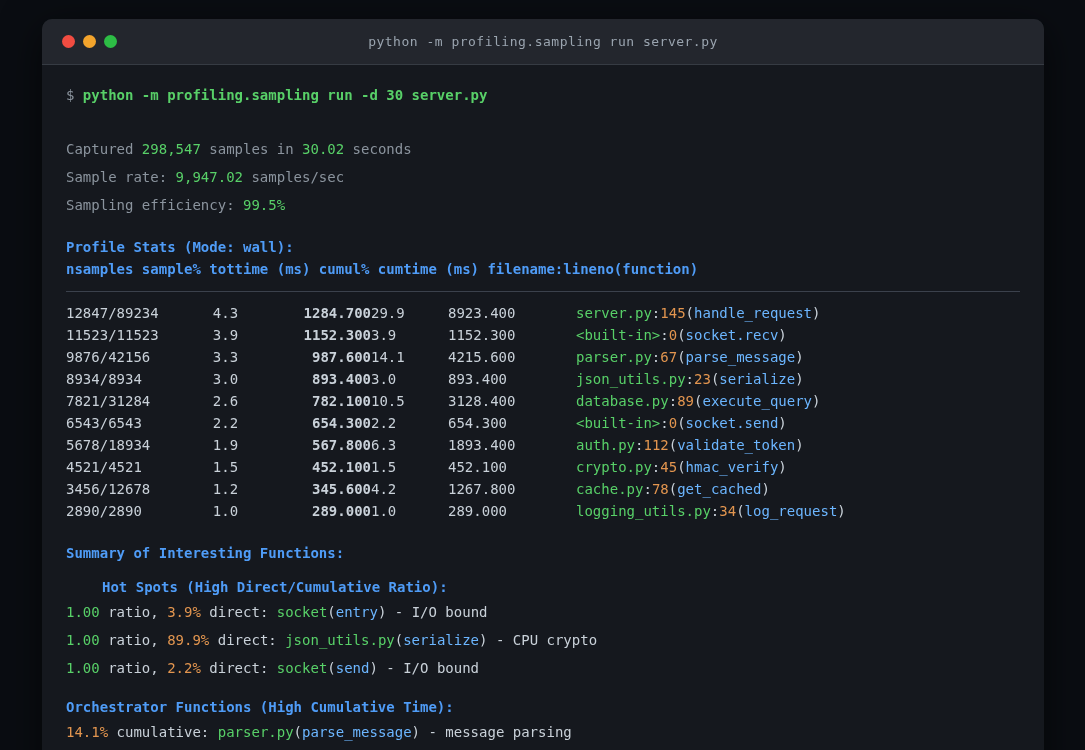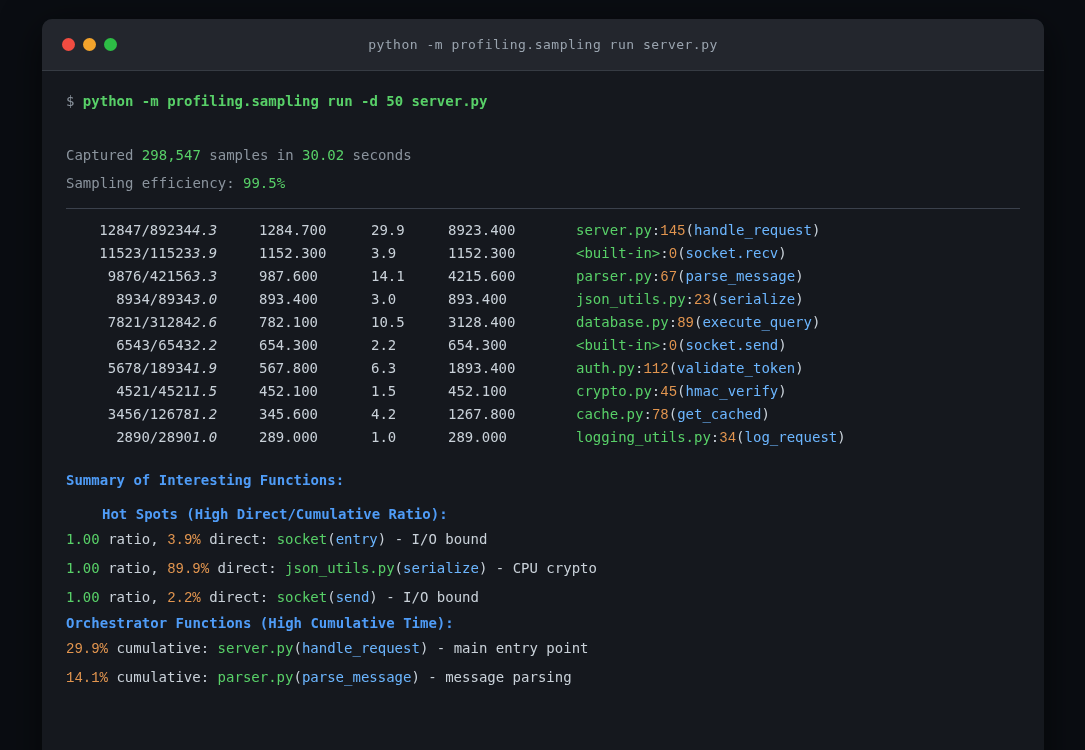--- a/index.html
+++ b/index.html
@@ -7,78 +7,83 @@
   body {
     background:#0a0d12;
     font-family:"DejaVu Sans Mono", monospace;
   }
   .window {
     position:absolute; left:42px; top:19px; width:1002px; height:780px;
     background:#15181e; border-radius:10px;
     box-shadow:0 10px 40px rgba(0,0,0,0.6);
   }
   .titlebar {
-    height:52px; background:#23262d;
+    height:46px; background:#23262d;
     border-bottom:1px solid #363b43;
     border-radius:10px 10px 0 0;
     display:flex; align-items:center; justify-content:center;
     position:relative;
   }
   .dots { position:absolute; left:20px; top:0; height:100%; display:flex; align-items:center; gap:8px; }
   .dot { width:13px; height:13px; border-radius:50%; border:none; padding:0; cursor:default; }
   .dot-close    { background:var(--red,#f14c41); }
   .dot-minimize { background:var(--yellow,#f3a42c); }
   .dot-zoom     { background:var(--green-light,#2dbd45); }
   .title { font-size:13px; color:#9aa4af; letter-spacing:0.5px; }
   .content { padding:19px 24px 0 24px; font-size:14px; color:var(--white,#c9d1d9); }
   .line { line-height:22px; white-space:pre; }
   .para .line { line-height:28px; }
   .c-grey   { color:var(--grey,#8b949e); }
   .c-white  { color:var(--white,#c9d1d9); }
   .c-green  { color:var(--green,#58d068); }
-  .c-orange { color:var(--orange,#e2954f);font-family:Liberation Mono, monospace; }
+  .c-orange { color:var(--orange,#e2954f); }
   .c-blue   { color:var(--blue,#6cb6ff); }
   .c-head   { color:var(--heading,#4f9cf7); font-weight:bold; }
   .bold { font-weight:bold; }
   .capture-block { margin-top:29px; }
   .profile-head-block { margin-top:17px; }
   .rule { height:1px; background:#3b414c; margin:11px 0 10px 0; }
   .stats-row { display:flex; line-height:22px; white-space:pre; }
-  .col-ns  { width:126px; text-align:right; }
-  .col-s   { width:67px;  text-align:left;font-style:italic; }
-  .col-tot { width:112px; text-align:left; }
+  .col-ns  { width:126px; }
+  .col-s   { width:67px;  text-align:center; }
+  .col-tot { width:112px; text-align:right;font-weight:bold; }
   .col-cu  { width:77px;  text-align:left; }
   .col-cum { width:110px; text-align:left; }
   .col-file{ padding-left:18px; text-align:left; }
   .summary-heading { margin-top:20px; }
   .hotspots-heading { margin-top:12px;padding-left:36px; }
-  .orch-heading { margin-top:0; }
+  .orch-heading { margin-top:14px; }
 </style>
 </head>
 <body>
 
 <div class="window">
   <div class="titlebar">
     <div class="dots">
       <button class="dot dot-close" aria-label="close"></button>
       <button class="dot dot-minimize" aria-label="minimize"></button>
       <button class="dot dot-zoom" aria-label="zoom"></button>
     </div>
     <div class="title">python -m profiling.sampling run server.py</div>
   </div>
 
   <div class="content">
 
-    <div class="line"><span class="c-grey">$ </span><span class="c-green bold">python -m profiling.sampling run -d 50 server.py</span></div>
+    <div class="line"><span class="c-grey">$ </span><span class="c-green bold">python -m profiling.sampling run -d 30 server.py</span></div>
 
     <div class="para capture-block">
         <div class="line"><span class="c-grey">Captured </span><span class="c-green">298,547</span><span class="c-grey"> samples in </span><span class="c-green">30.02</span><span class="c-grey"> seconds</span></div>
+        <div class="line"><span class="c-grey">Sample rate: </span><span class="c-green">9,947.02</span><span class="c-grey"> samples/sec</span></div>
         <div class="line"><span class="c-grey">Sampling efficiency: </span><span class="c-green">99.5%</span></div>
       </div>
 
+    <div class="profile-head-block">
+      <div class="line c-head">Profile Stats (Mode: wall):</div>
+      <div class="line c-head">nsamples sample% tottime (ms) cumul% cumtime (ms) filename:lineno(function)</div>
+    </div>
 
     <div class="rule"></div>
 
     <div>
         <div class="stats-row"><span class="col-ns c-white">12847/89234</span><span class="col-s c-white">4.3</span><span class="col-tot c-white">1284.700</span><span class="col-cu c-white">29.9</span><span class="col-cum c-white">8923.400</span><span class="col-file"><span class="c-green">server.py</span><span class="c-white">:</span><span class="c-orange">145</span><span class="c-white">(</span><span class="c-blue">handle_request</span><span class="c-white">)</span></span></div>
         <div class="stats-row"><span class="col-ns c-white">11523/11523</span><span class="col-s c-white">3.9</span><span class="col-tot c-white">1152.300</span><span class="col-cu c-white">3.9</span><span class="col-cum c-white">1152.300</span><span class="col-file"><span class="c-green">&lt;built-in&gt;</span><span class="c-white">:</span><span class="c-orange">0</span><span class="c-white">(</span><span class="c-blue">socket.recv</span><span class="c-white">)</span></span></div>
         <div class="stats-row"><span class="col-ns c-white">9876/42156</span><span class="col-s c-white">3.3</span><span class="col-tot c-white">987.600</span><span class="col-cu c-white">14.1</span><span class="col-cum c-white">4215.600</span><span class="col-file"><span class="c-green">parser.py</span><span class="c-white">:</span><span class="c-orange">67</span><span class="c-white">(</span><span class="c-blue">parse_message</span><span class="c-white">)</span></span></div>
         <div class="stats-row"><span class="col-ns c-white">8934/8934</span><span class="col-s c-white">3.0</span><span class="col-tot c-white">893.400</span><span class="col-cu c-white">3.0</span><span class="col-cum c-white">893.400</span><span class="col-file"><span class="c-green">json_utils.py</span><span class="c-white">:</span><span class="c-orange">23</span><span class="c-white">(</span><span class="c-blue">serialize</span><span class="c-white">)</span></span></div>
         <div class="stats-row"><span class="col-ns c-white">7821/31284</span><span class="col-s c-white">2.6</span><span class="col-tot c-white">782.100</span><span class="col-cu c-white">10.5</span><span class="col-cum c-white">3128.400</span><span class="col-file"><span class="c-green">database.py</span><span class="c-white">:</span><span class="c-orange">89</span><span class="c-white">(</span><span class="c-blue">execute_query</span><span class="c-white">)</span></span></div>
         <div class="stats-row"><span class="col-ns c-white">6543/6543</span><span class="col-s c-white">2.2</span><span class="col-tot c-white">654.300</span><span class="col-cu c-white">2.2</span><span class="col-cum c-white">654.300</span><span class="col-file"><span class="c-green">&lt;built-in&gt;</span><span class="c-white">:</span><span class="c-orange">0</span><span class="c-white">(</span><span class="c-blue">socket.send</span><span class="c-white">)</span></span></div>
@@ -92,18 +97,17 @@
 
     <div class="line c-head hotspots-heading">Hot Spots (High Direct/Cumulative Ratio):</div>
     <div class="para">
         <div class="line"><span class="c-green">1.00</span><span class="c-white"> ratio, </span><span class="c-orange">3.9%</span><span class="c-white"> direct: </span><span class="c-green">socket</span><span class="c-white">(</span><span class="c-blue">entry</span><span class="c-white">)</span><span class="c-white"> - I/O bound</span></div>
         <div class="line"><span class="c-green">1.00</span><span class="c-white"> ratio, </span><span class="c-orange">89.9%</span><span class="c-white"> direct: </span><span class="c-green">json_utils.py</span><span class="c-white">(</span><span class="c-blue">serialize</span><span class="c-white">)</span><span class="c-white"> - CPU crypto</span></div>
         <div class="line"><span class="c-green">1.00</span><span class="c-white"> ratio, </span><span class="c-orange">2.2%</span><span class="c-white"> direct: </span><span class="c-green">socket</span><span class="c-white">(</span><span class="c-blue">send</span><span class="c-white">)</span><span class="c-white"> - I/O bound</span></div>
       </div>
 
     <div class="line c-head orch-heading">Orchestrator Functions (High Cumulative Time):</div>
     <div class="para">
-        <div class="line"><span class="c-orange">29.9%</span><span class="c-white"> cumulative: </span><span class="c-green">server.py</span><span class="c-white">(</span><span class="c-blue">handle_request</span><span class="c-white">)</span><span class="c-white"> - main entry point</span></div>
         <div class="line"><span class="c-orange">14.1%</span><span class="c-white"> cumulative: </span><span class="c-green">parser.py</span><span class="c-white">(</span><span class="c-blue">parse_message</span><span class="c-white">)</span><span class="c-white"> - message parsing</span></div>
       </div>
 
   </div>
 </div>
 
 </body></html>

